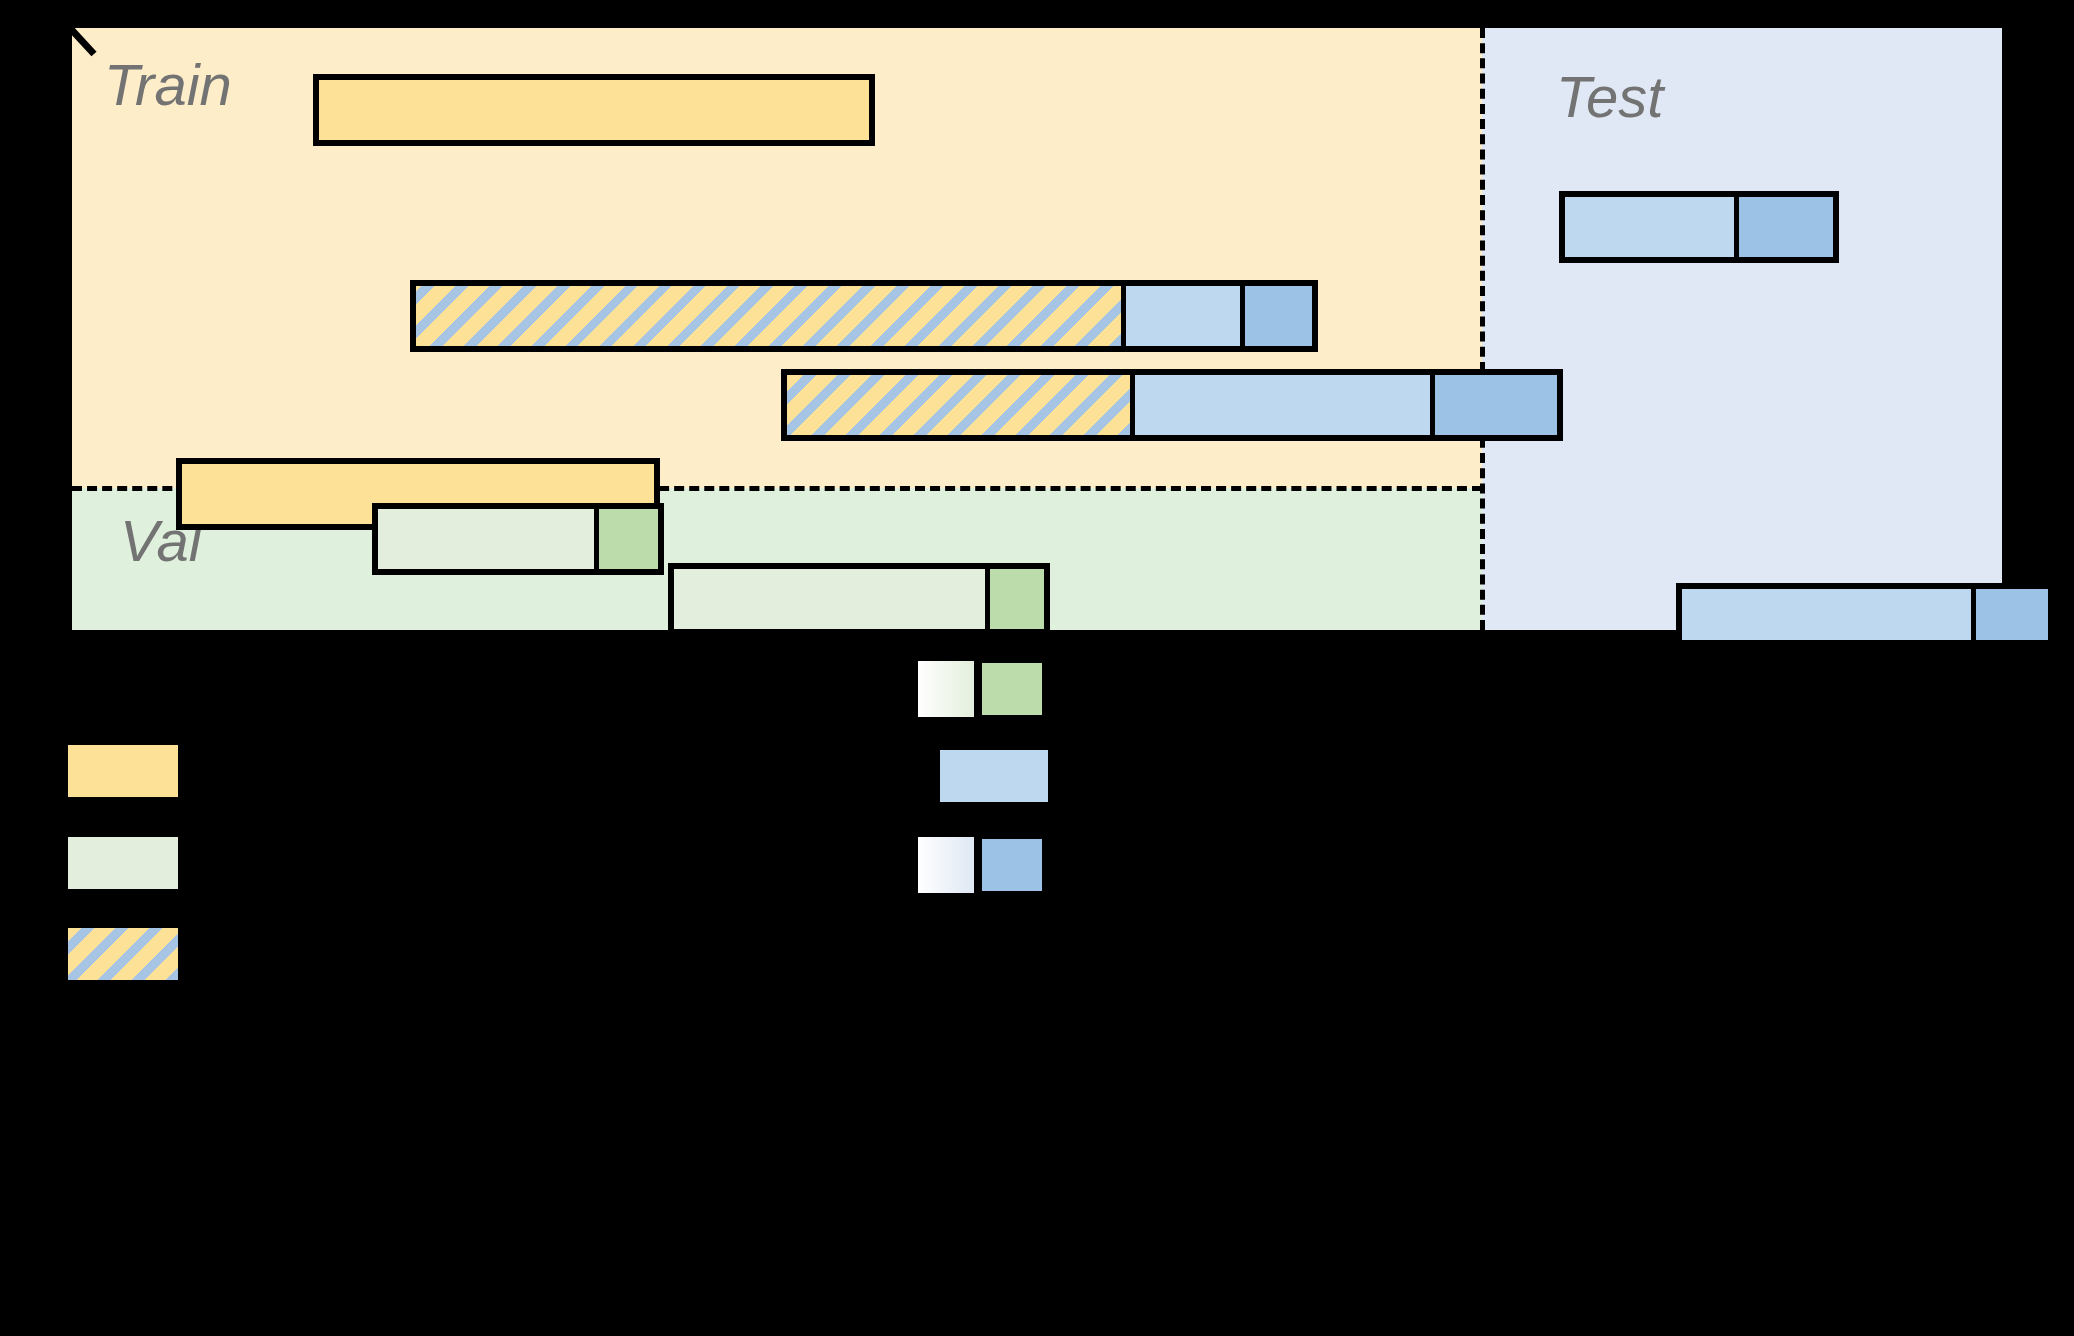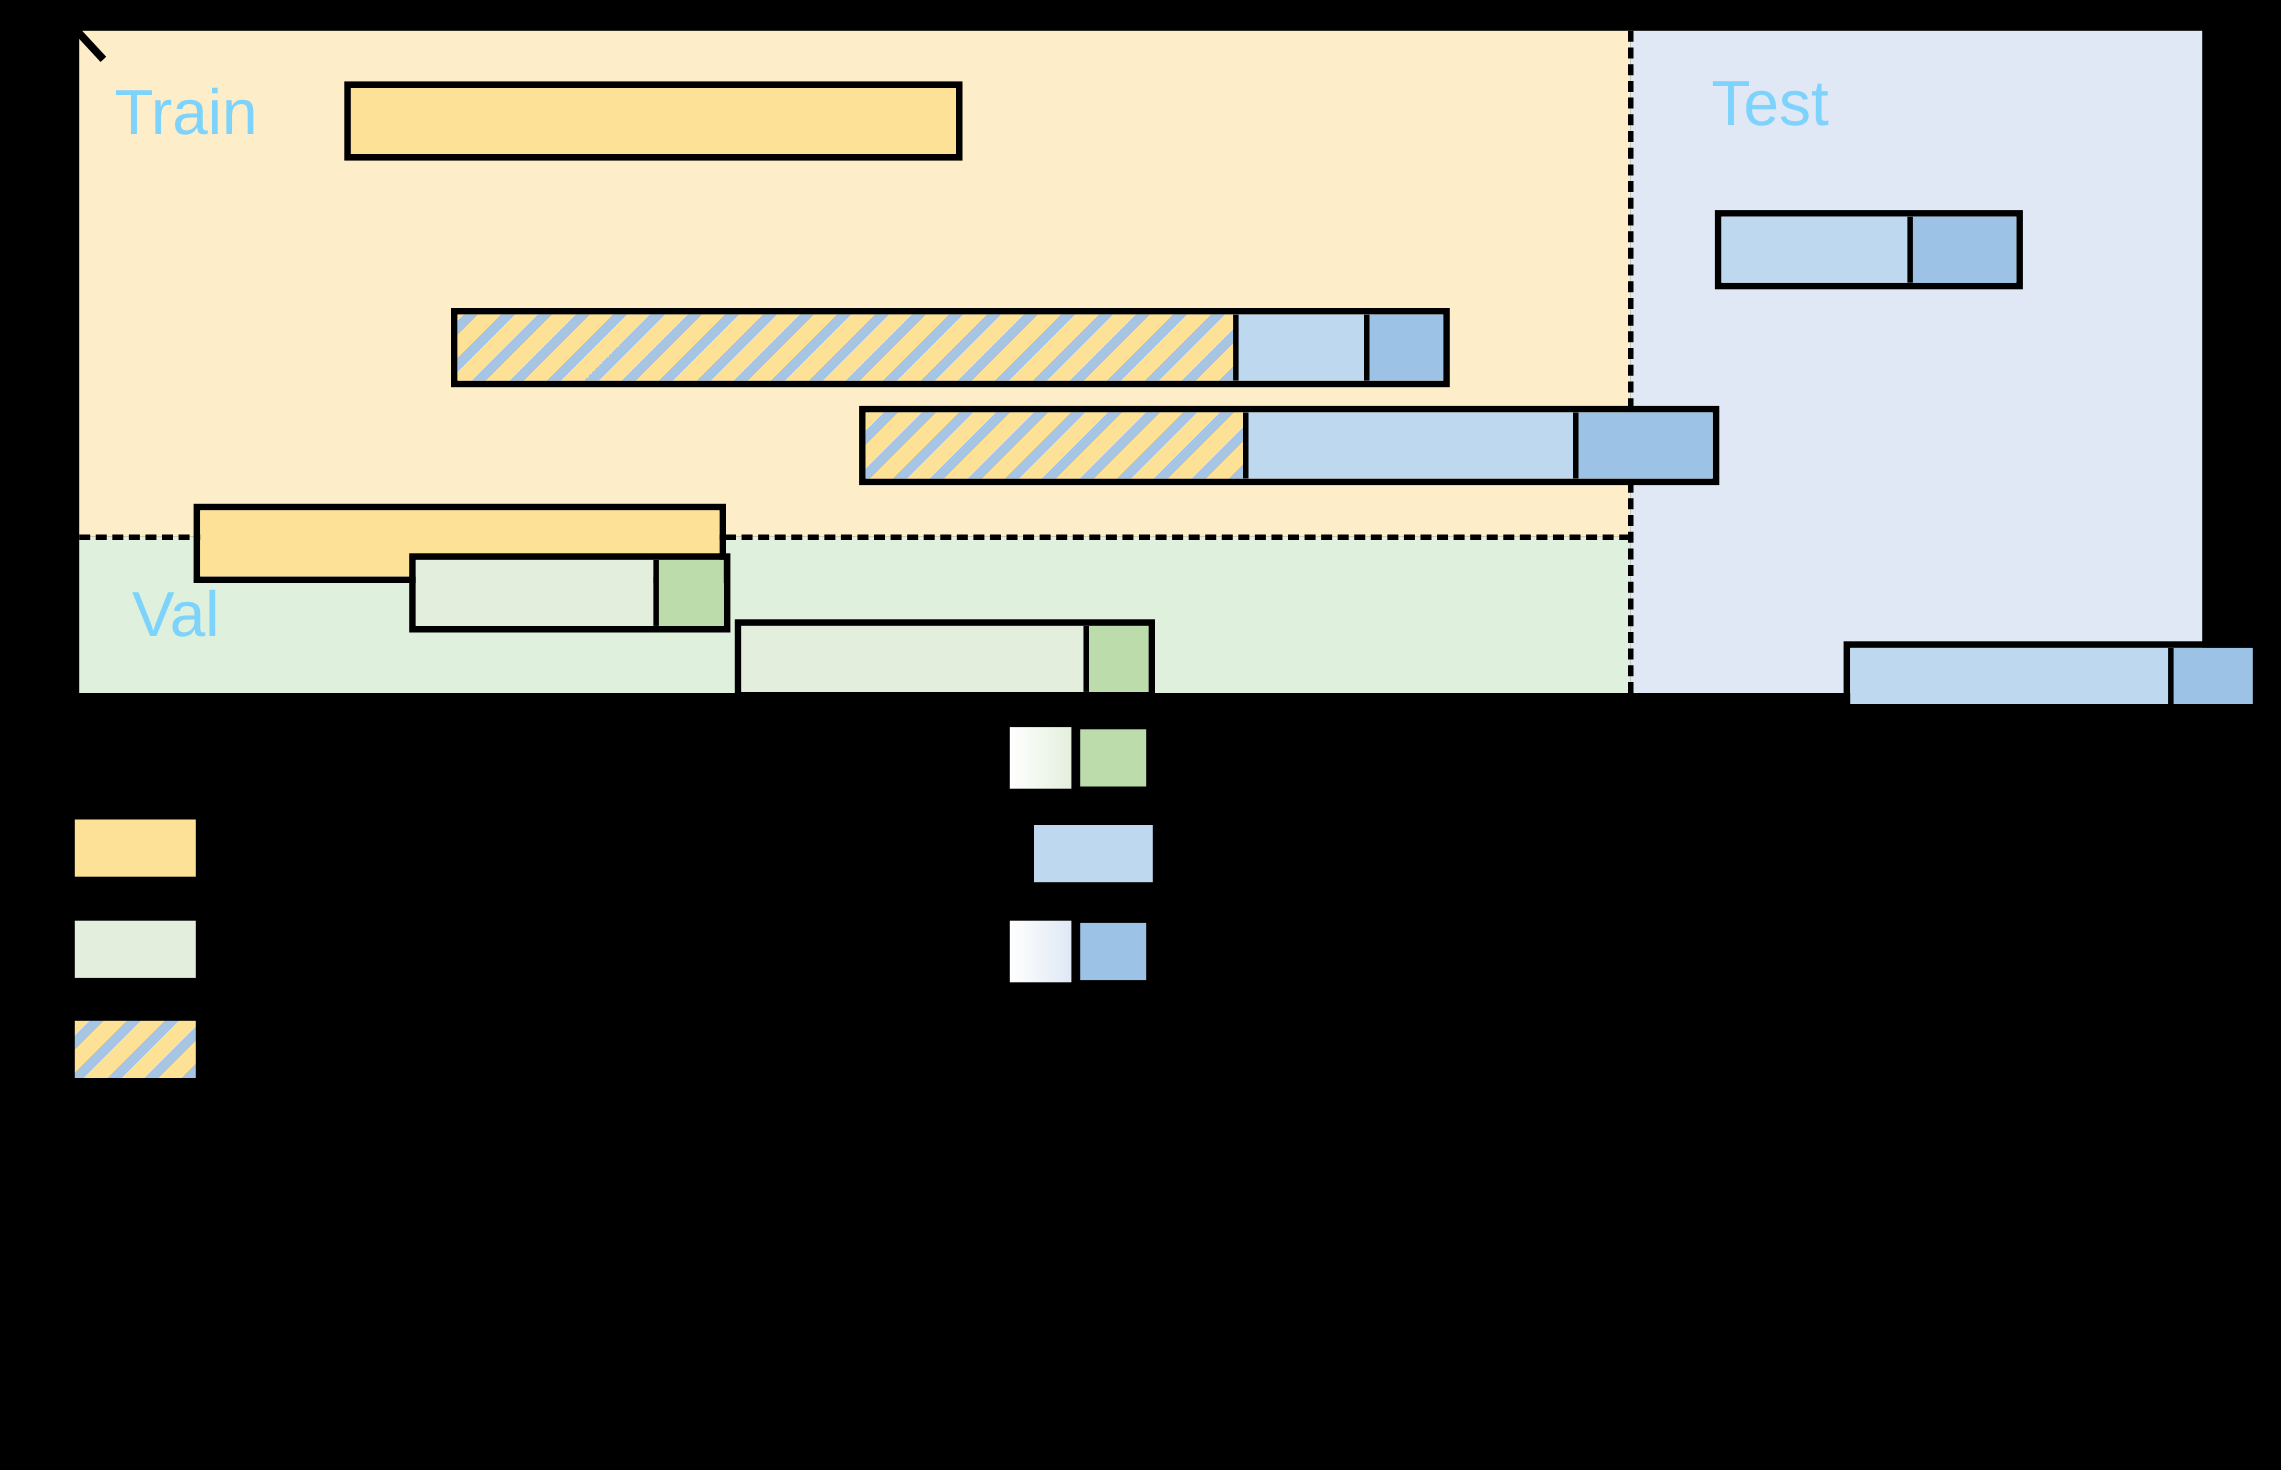--- a/index.html
+++ b/index.html
@@ -18,25 +18,25 @@
   #vsplit{position:absolute;left:1408px;top:0;width:0;height:602px;
           border-left:5px dashed #000;}
   #hsplit{position:absolute;left:0;top:458px;width:1410px;height:0;
           border-top:5px dashed #000;}
 
   
   .corner-tick{position:absolute;width:34px;height:34px;}
   .corner-tick svg{display:block;}
 
   
-  .region-title{position:absolute;font-size:58px;
-                color:#7dd3fc;line-height:1;white-space:nowrap;margin-top:18px;}
+  .region-title{position:absolute;font-style:italic;font-size:58px;
+                color:#737373;line-height:1;white-space:nowrap;}
   #train-title{left:32px;top:28px;}
   #val-title{left:48px;top:484px;}
-  #test-title{left:1484px;top:20px;}
+  #test-title{left:1484px;top:40px;}
 
   #timestamp-label{position:absolute;left:1798px;top:562px;font-size:40px;
                    color:#000;white-space:nowrap;}
 
   
   .bar{position:absolute;box-sizing:border-box;border:6px solid #000;
        display:flex;}
   .seg{height:100%;box-sizing:border-box;}
   .seg + .seg{border-left:5px solid #000;}
 

